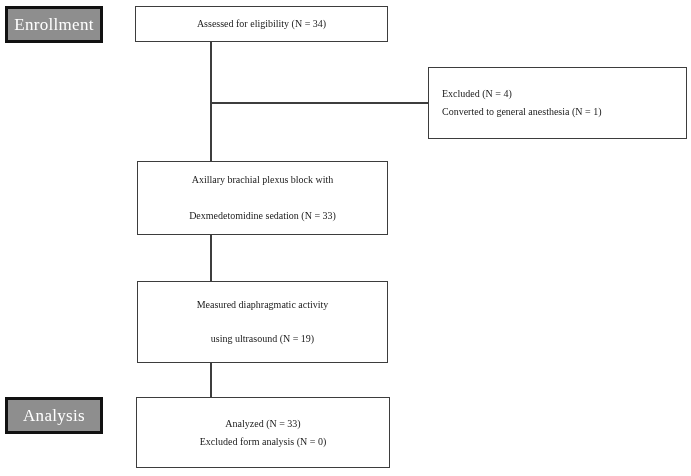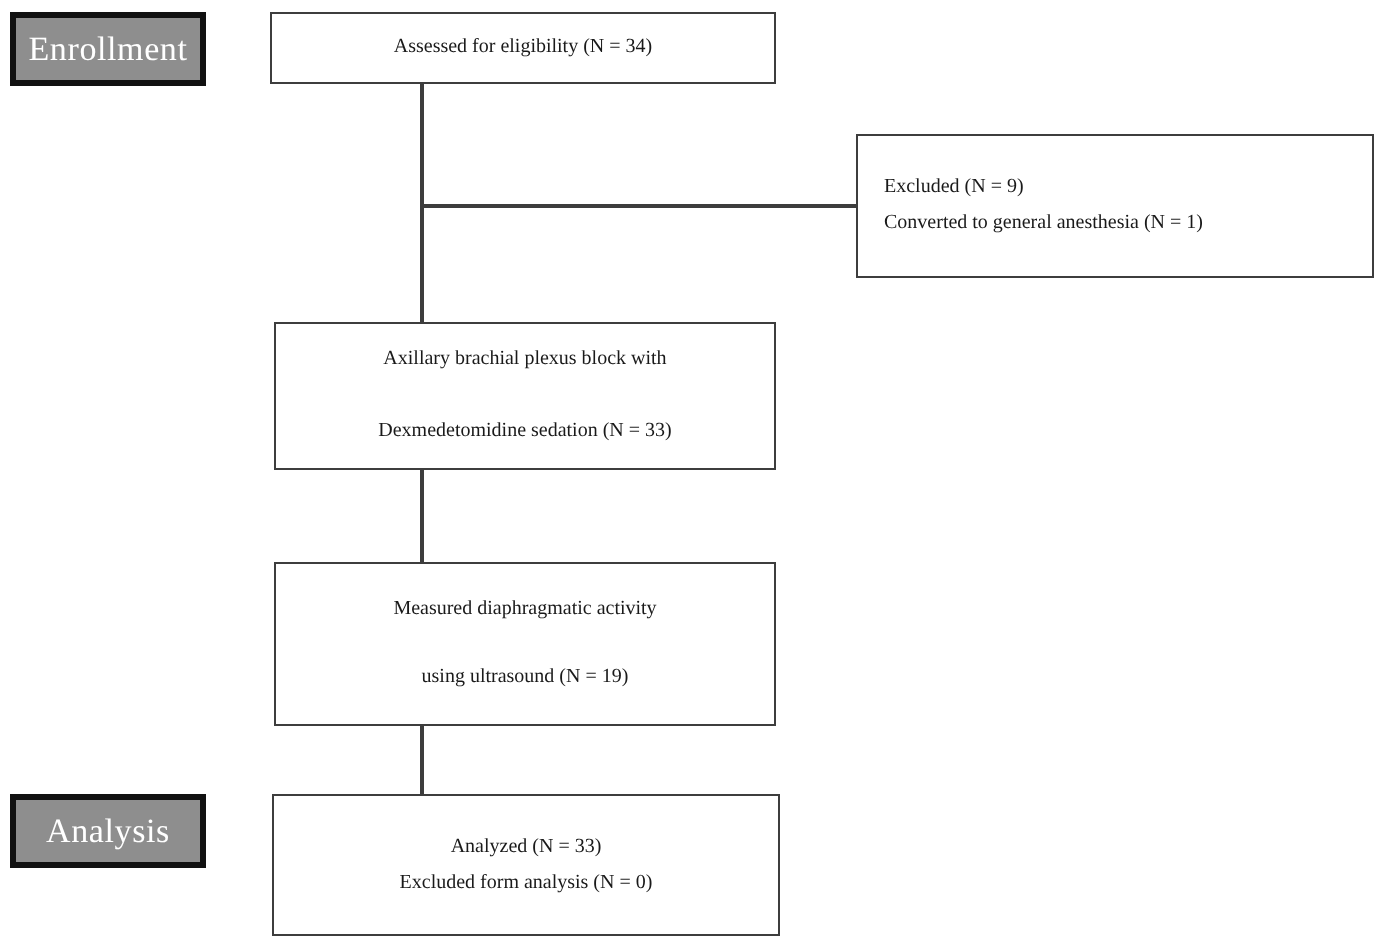--- a/index.html
+++ b/index.html
@@ -77,21 +77,21 @@
   <div class="connector v" style="left:210px; top:42px; height:120px;"></div>
   <div class="connector h" style="left:211px; top:102px; width:217px;"></div>
   <div class="connector v" style="left:210px; top:234px; height:47px;"></div>
   <div class="connector v" style="left:210px; top:347px; height:50px;"></div>
 
   <div class="box" style="left:135px; top:6px; width:253px; height:36px;">
     <div class="line">Assessed for eligibility (N = 34)</div>
   </div>
 
   <div class="box left-align" style="left:428px; top:67px; width:259px; height:72px;">
-    <div class="line">Excluded (N = 9)</div>
+    <div class="line">Excluded (N = 4)</div>
     <div class="line">Converted to general anesthesia (N = 1)</div>
   </div>
 
   <div class="box" style="left:137px; top:161px; width:251px; height:74px;gap:18px;">
     <div class="line">Axillary brachial plexus block with</div>
     <div class="line">Dexmedetomidine sedation (N = 33)</div>
   </div>
 
   <div class="box" style="left:137px; top:281px; width:251px; height:82px;gap:16px;">
     <div class="line">Measured diaphragmatic activity</div>

